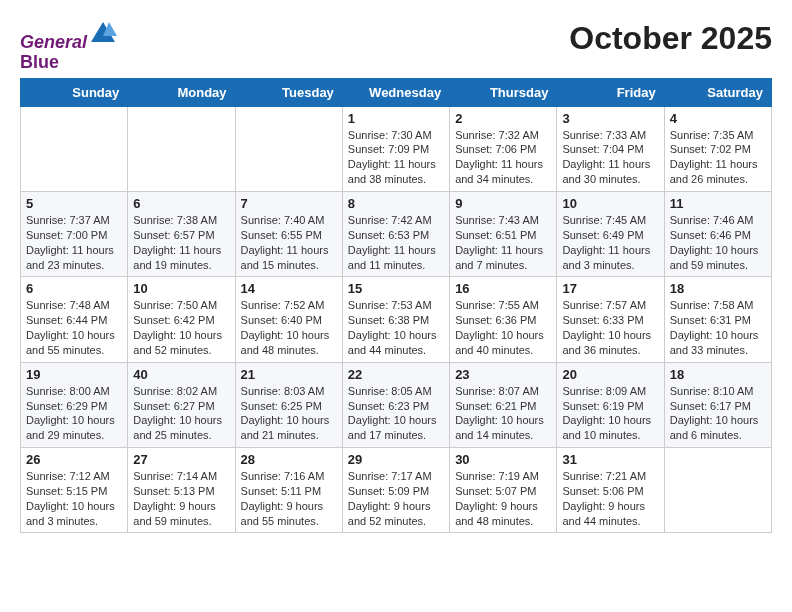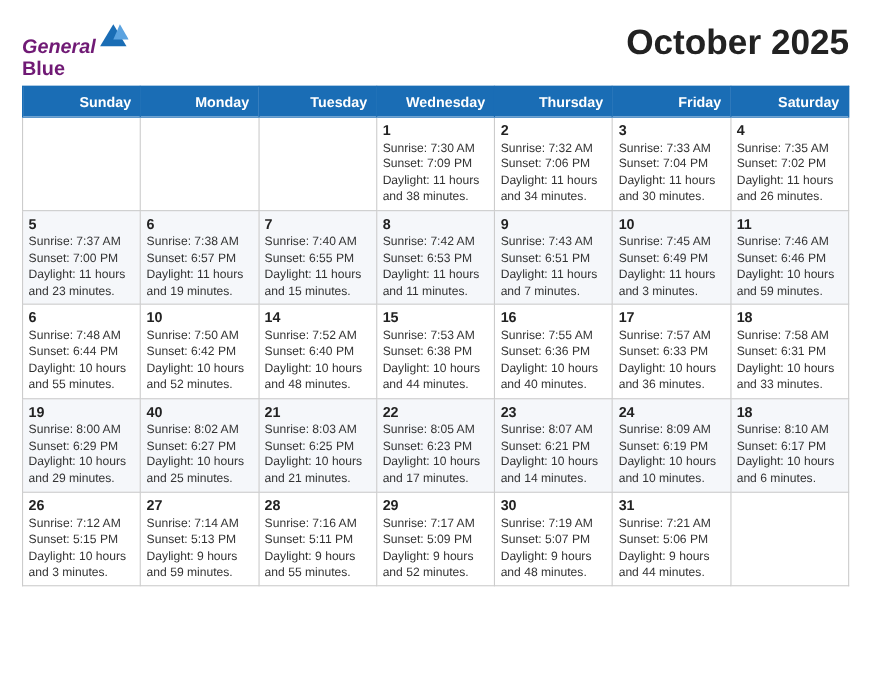--- a/index.html
+++ b/index.html
@@ -220,21 +220,21 @@
         </td>
         <td>
           <span class="day-number">22</span>
           <div class="day-info">Sunrise: 8:05 AM<br>Sunset: 6:23 PM<br>Daylight: 10 hours<br>and 17 minutes.</div>
         </td>
         <td>
           <span class="day-number">23</span>
           <div class="day-info">Sunrise: 8:07 AM<br>Sunset: 6:21 PM<br>Daylight: 10 hours<br>and 14 minutes.</div>
         </td>
         <td>
-          <span class="day-number">24</span>
+          <span class="day-number">20</span>
           <div class="day-info">Sunrise: 8:09 AM<br>Sunset: 6:19 PM<br>Daylight: 10 hours<br>and 10 minutes.</div>
         </td>
         <td>
           <span class="day-number">18</span>
           <div class="day-info">Sunrise: 8:10 AM<br>Sunset: 6:17 PM<br>Daylight: 10 hours<br>and 6 minutes.</div>
         </td>
       </tr>
       <tr class="week-row">
         <td>
           <span class="day-number">26</span>

